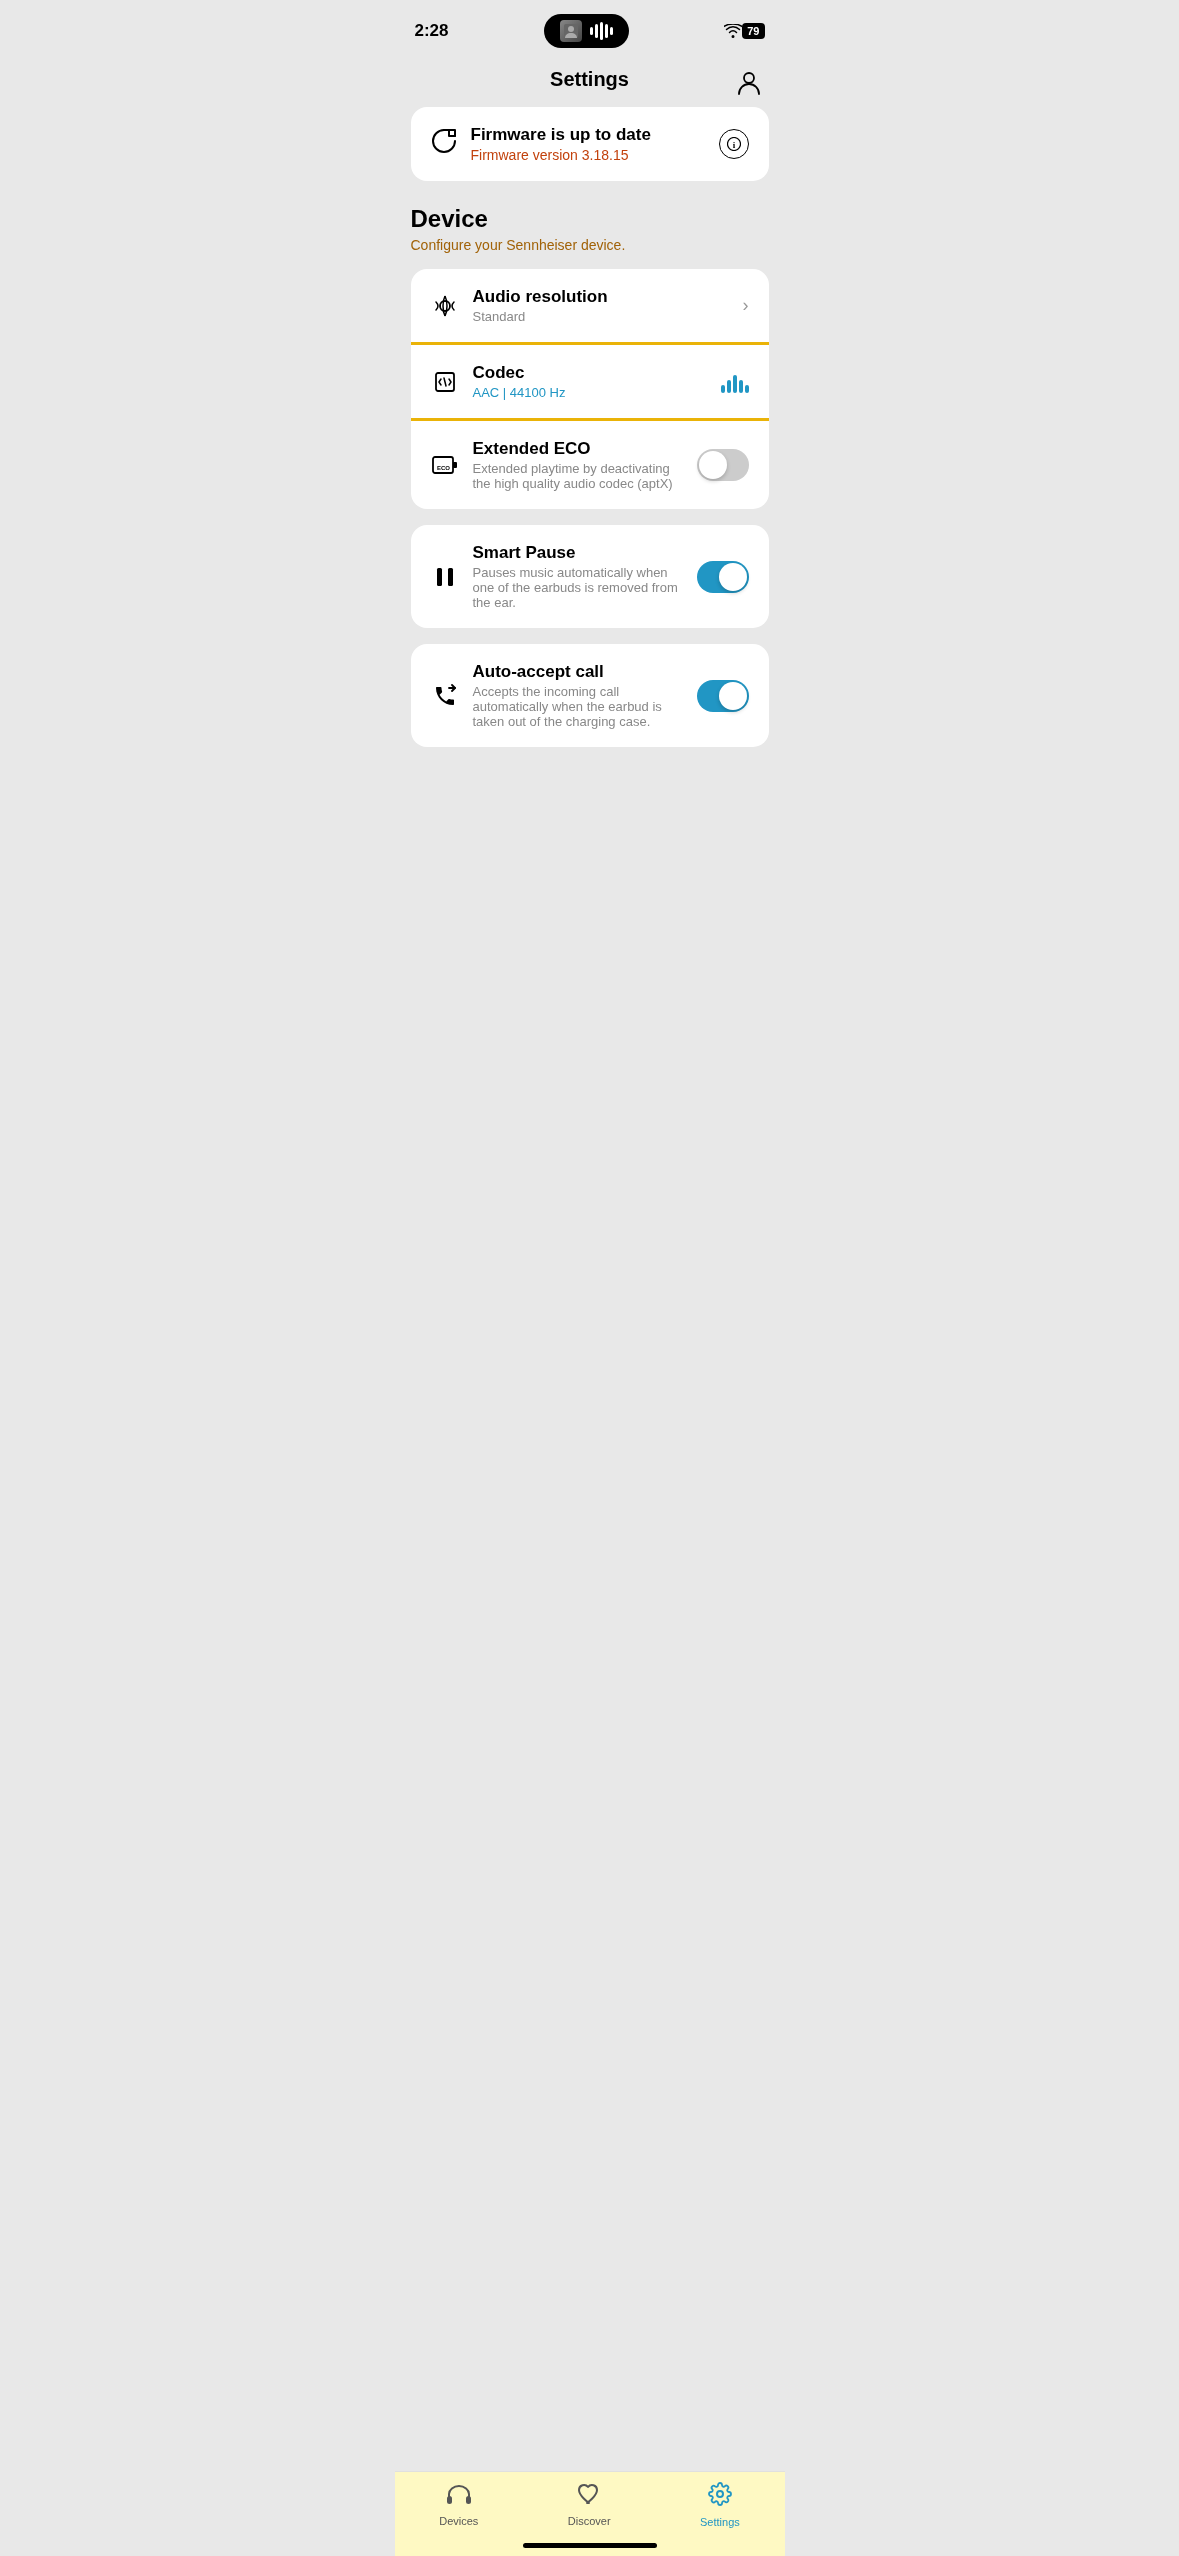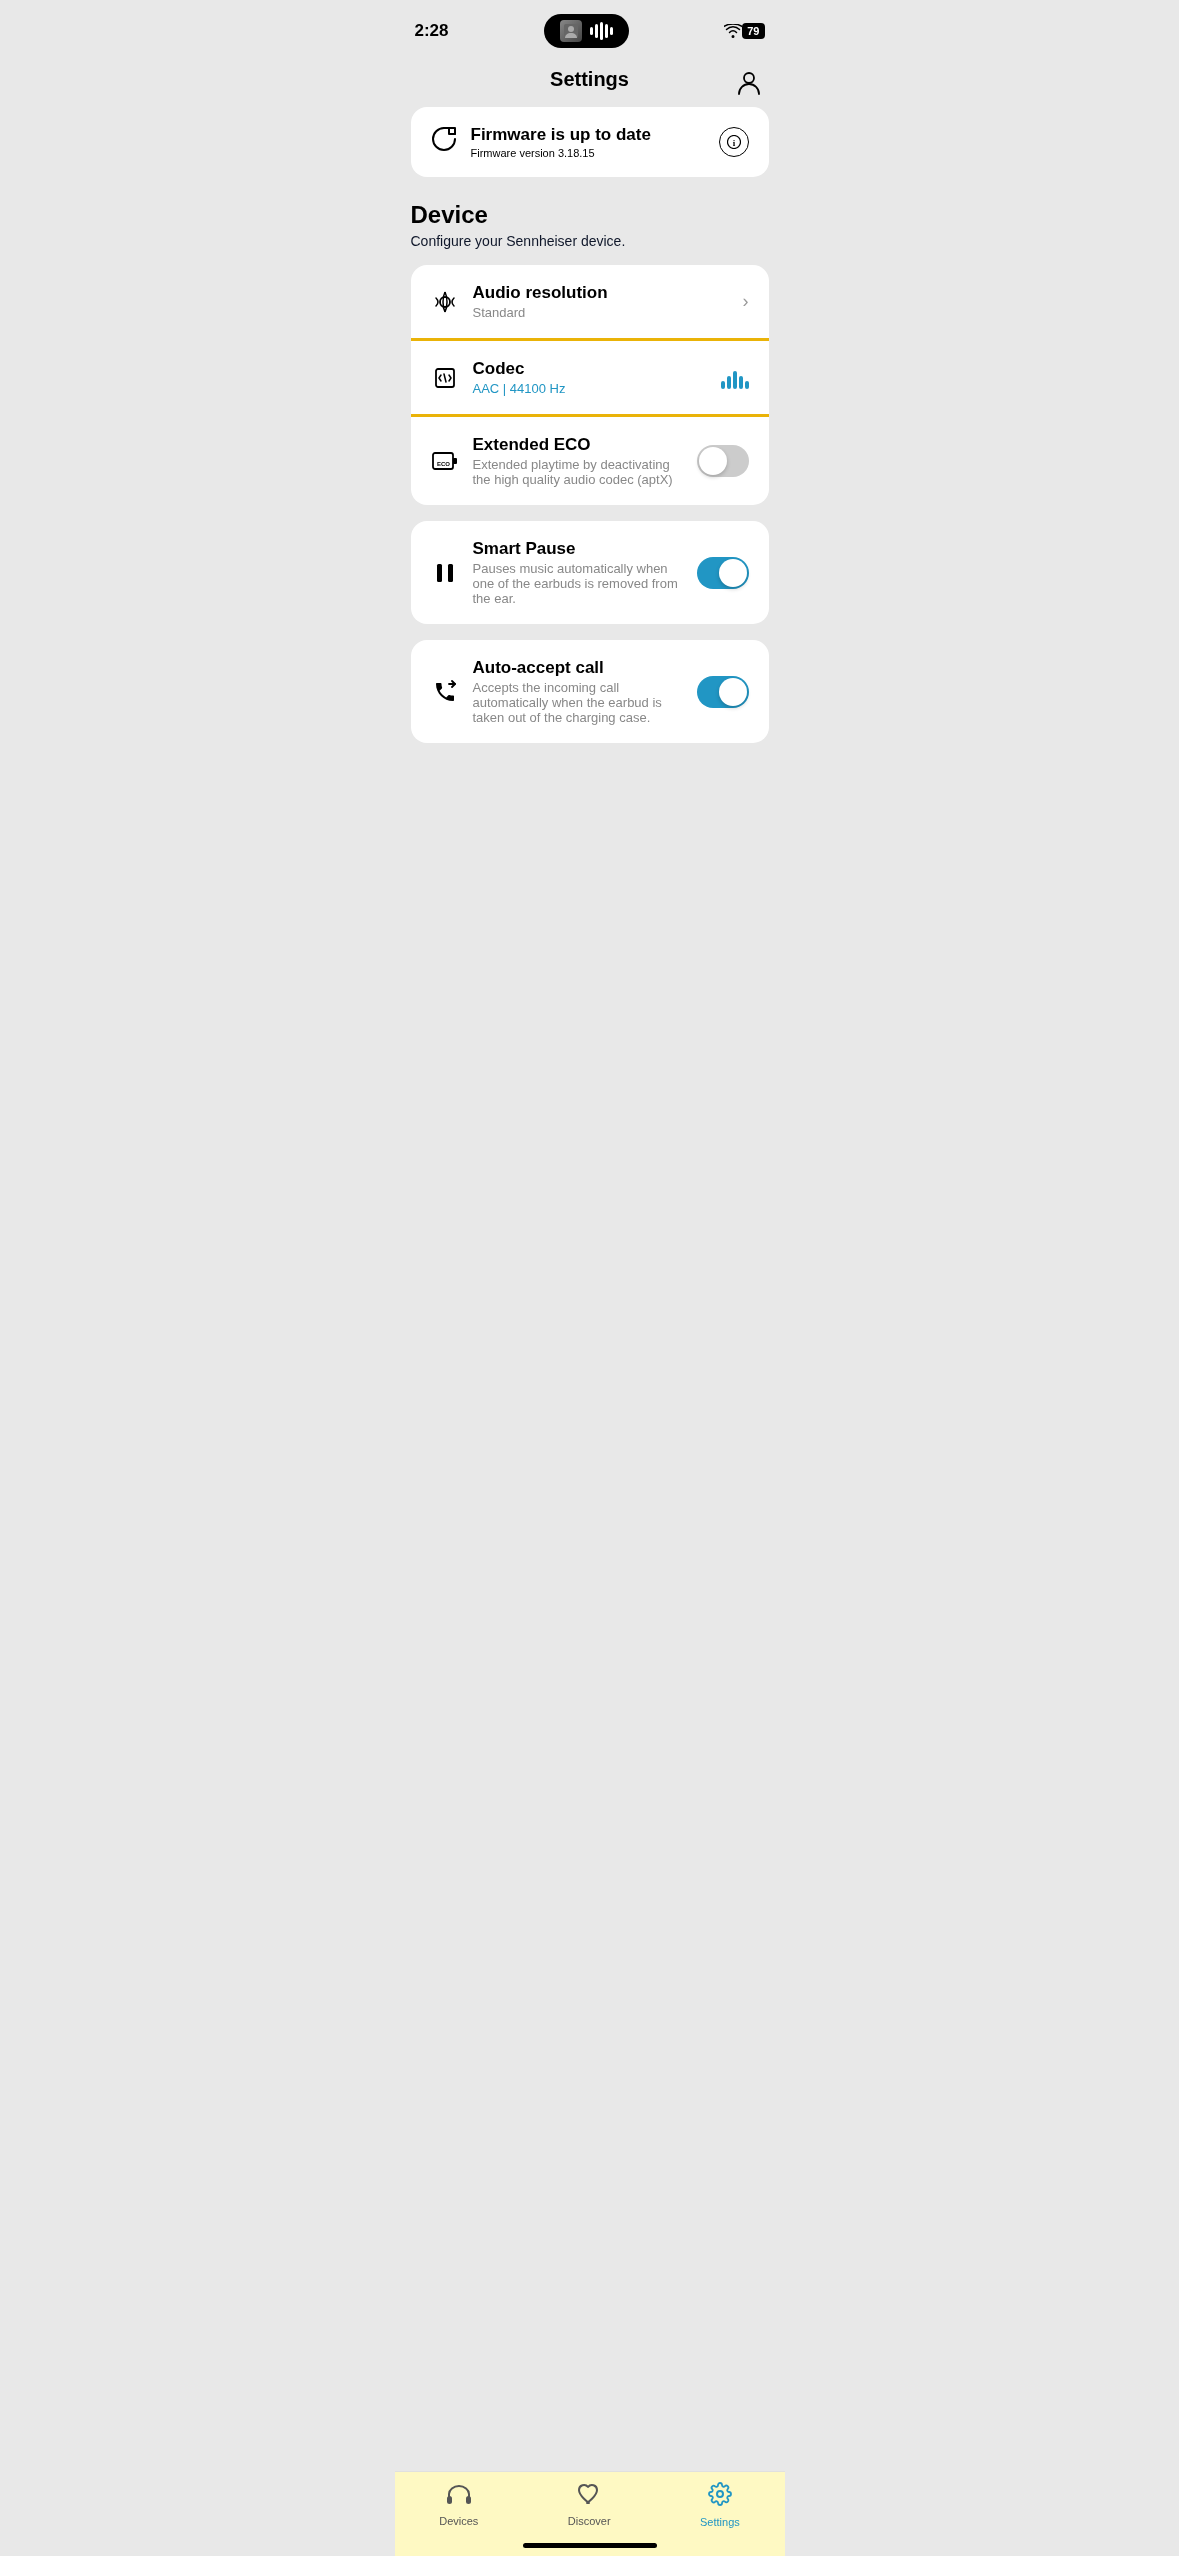--- a/index.html
+++ b/index.html
@@ -147,22 +147,22 @@
       color: #000;
     }
 
     .firmware-title {
       font-size: 17px;
       font-weight: 600;
       color: #000;
     }
 
     .firmware-subtitle {
-      font-size: 11px;
-      color: #000000;
+      font-size: 14px;
+      color: #c2410c;
       margin-top: 2px;
     }
 
     .info-icon {
       width: 30px;
       height: 30px;
       border: 1.5px solid #000;
       border-radius: 50%;
       display: flex;
       align-items: center;
@@ -179,21 +179,21 @@
 
     .section-title {
       font-size: 24px;
       font-weight: 700;
       color: #000;
       margin-bottom: 4px;
     }
 
     .section-subtitle {
       font-size: 14px;
-      color: #0f172a;
+      color: #a16207;
     }
 
     
     .settings-card {
       background: #fff;
       border-radius: 16px;
       margin-bottom: 16px;
       overflow: hidden;
     }
 

